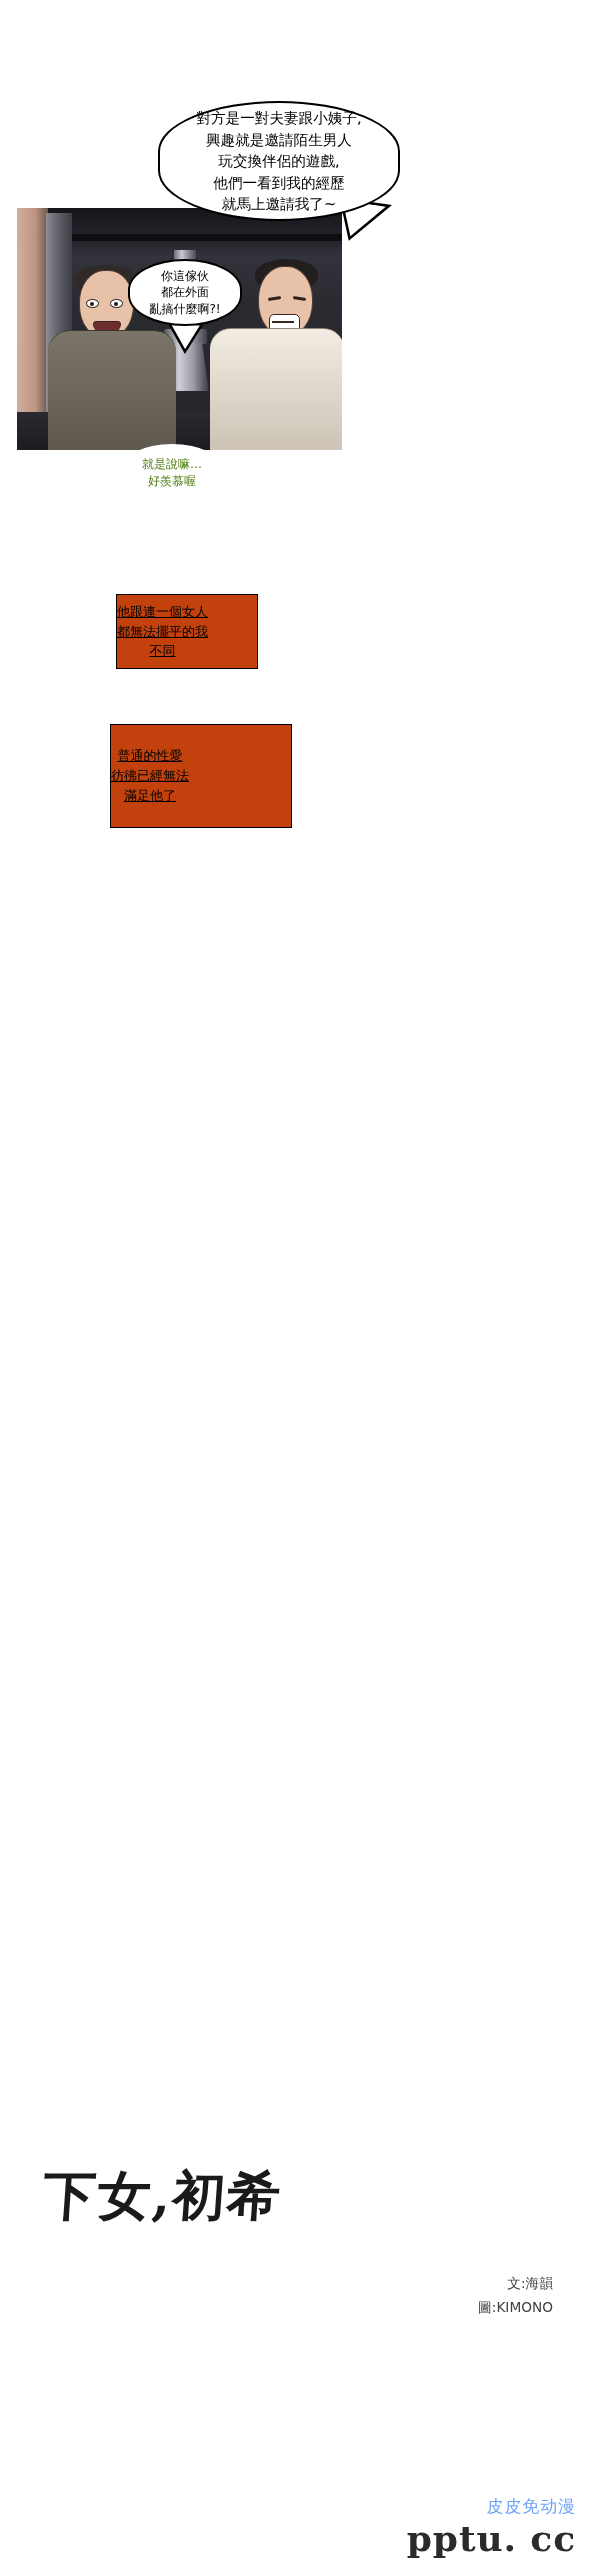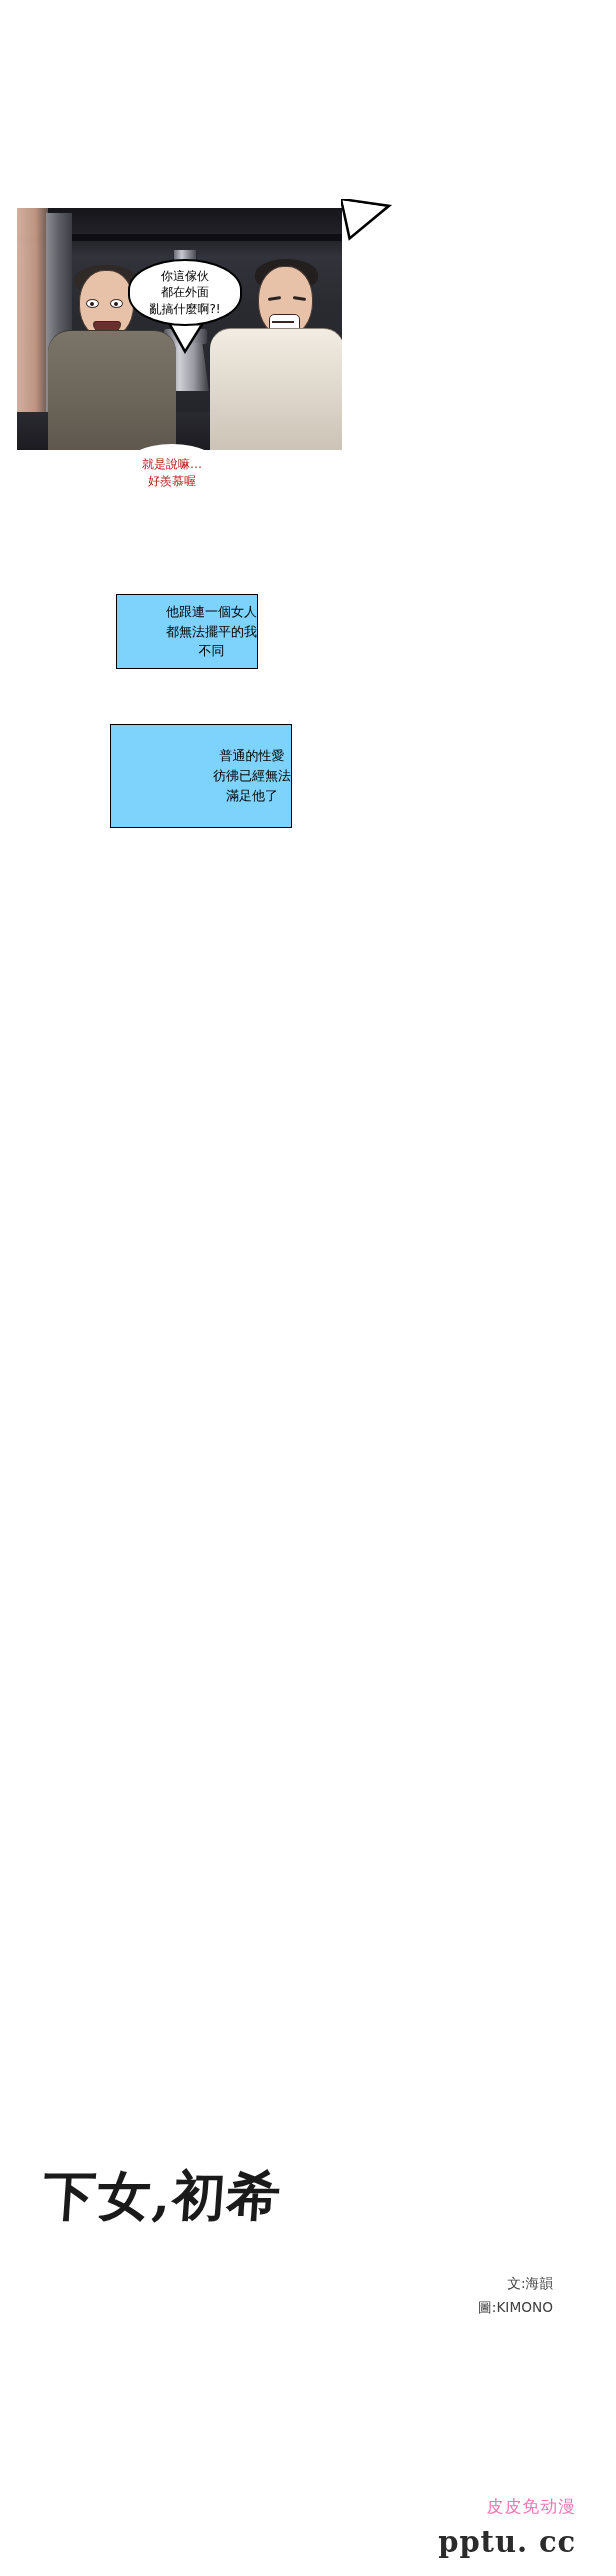--- a/index.html
+++ b/index.html
@@ -245,34 +245,35 @@
     border-radius: 50% / 46%;
     box-sizing: border-box;
     display: flex;
     align-items: center;
     justify-content: center;
     z-index: 20;
   }
   .bubble-bot-text {
     font-size: 12px;
     line-height: 17px;
-    color: #b91c1c;
+    color: #4d7c0f;
     text-align: center;
     white-space: pre-line;
   }
 
   
   .narration {
     position: absolute;
-    background: #7dd3fc;
+    background: #c2410c;
     border: 1.7px solid #000000;
     box-sizing: border-box;
     display: flex;
     align-items: center;
-    justify-content: flex-end;
+    justify-content: flex-start;
+    text-decoration: underline;
   }
   .narration-text {
     font-size: 13px;
     line-height: 19.7px;
     color: #000000;
     text-align: center;
     white-space: pre-line;
   }
   .narration-1 {
     left: 116px;
@@ -320,47 +321,54 @@
     white-space: nowrap;
   }
 
   
   .watermark-brush {
     position: absolute;
     right: 41px;
     bottom: 58px;
     font-family: Liberation Mono, monospace;
     font-size: 17px;
-    color: #ec4899;
+    color: #3b82f6;
     letter-spacing: 0.9px;
     white-space: nowrap;
     opacity: 0.75;
   }
   .watermark-main {
     position: absolute;
     right: 41px;
     bottom: 17px;
     font-family: "DejaVu Serif", serif;
-    font-size: 29px;
+    font-size: 36px;
     font-weight: bold;
     color: #2b2b2b;
     letter-spacing: 0.9px;
     white-space: nowrap;
   }
 </style>
 </head>
 <body>
 
 <div class="page">
 
   <div class="bubble-top-tail">
     <svg width="60" height="60" viewBox="0 0 70 70">
       <polygon points="0,0 56,8 10,46" fill="#ffffff" stroke="#000000" stroke-width="3"></polygon>
       <polygon points="2,2 50,9 12,40" fill="#ffffff" stroke="none"></polygon>
     </svg>
+  </div>
+  <div class="bubble-top">
+    <div class="bubble-top-text">對方是一對夫妻跟小姨子,
+興趣就是邀請陌生男人
+玩交換伴侶的遊戲,
+他們一看到我的經歷
+就馬上邀請我了~</div>
   </div>
 
   <div class="panel">
     <div class="panel-bg"></div>
     <div class="panel-ceiling"></div>
     <div class="panel-leftwall"></div>
     <div class="panel-pillar"></div>
     <div class="panel-floor"></div>
 
     <div class="fixture">

